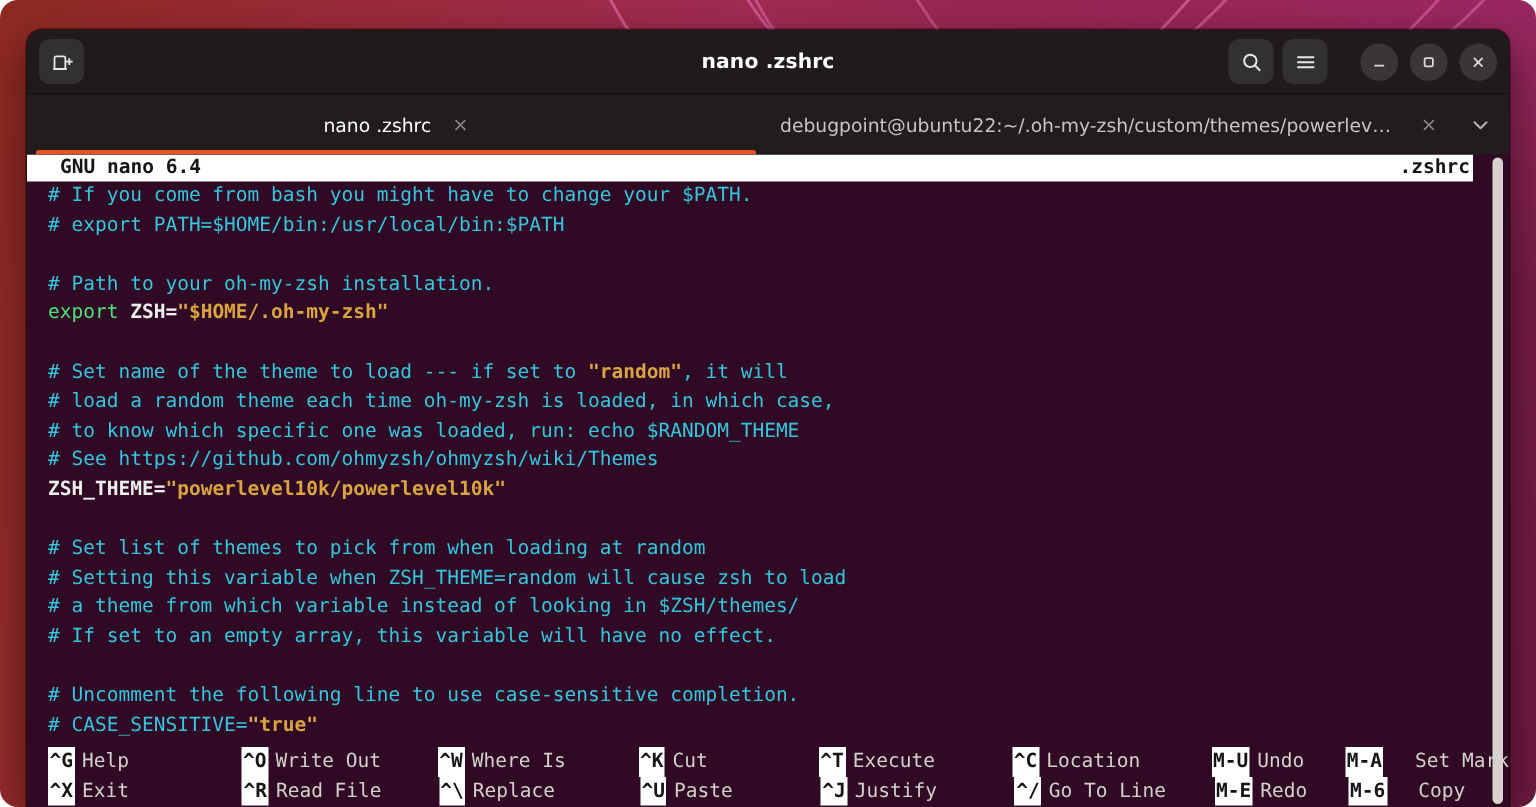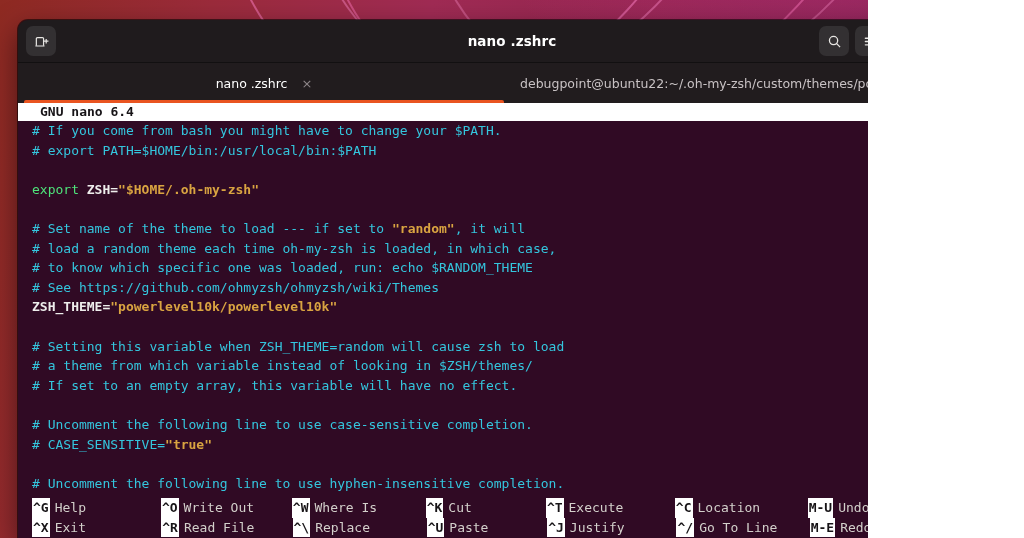--- a/index.html
+++ b/index.html
@@ -6,25 +6,26 @@
   html, body {
     margin: 0; padding: 0;
     width: 1024px; height: 538px;
     overflow: hidden;
     font-family: "DejaVu Sans", sans-serif;
   }
 
   
   #desktop {
     position: relative;
-    width: 868px; height: 538px;
+    width: 1024px; height: 538px;
     background:
       radial-gradient(ellipse 700px 500px at 105% -20%, rgba(214, 60, 150, 0.55) 0%, rgba(214,60,150,0) 60%),
       linear-gradient(100deg, #8e2a22 0%, #9b2b3b 22%, #a02b54 45%, #93254f 68%, #7e1f47 88%, #6d1a3e 100%);
     overflow: hidden;
+    border-radius: 12px;
   }
   .wall-swoosh {
     position: absolute;
     border: 2px solid rgba(255, 120, 190, 0.55);
     border-radius: 50%;
     background: transparent;
     pointer-events: none;
   }
   .sw1 { width: 520px; height: 760px; right: 120px; top: -640px; transform: rotate(18deg); border-color: rgba(255,130,200,0.5); }
   .sw2 { width: 470px; height: 700px; right: 90px;  top: -610px; transform: rotate(16deg); border-color: rgba(255,140,205,0.42); }
@@ -276,28 +277,30 @@
 
         <div class="nano-titlebar">
           <span class="nt-center">.zshrc</span>
           <span class="nt-left">GNU nano 6.4</span>
         </div>
 
         <div id="nano-body">
             <div class="line"><span class="c-comment"># If you come from bash you might have to change your $PATH.</span></div>
             <div class="line"><span class="c-comment"># export PATH=$HOME/bin:/usr/local/bin:$PATH</span></div>
             <div class="blank"></div>
+            <div class="line"><span class="c-comment"># Path to your oh-my-zsh installation.</span></div>
             <div class="line"><span class="c-green">export </span><span class="c-white">ZSH=</span><span class="c-string">"$HOME/.oh-my-zsh"</span></div>
             <div class="blank"></div>
             <div class="line"><span class="c-comment"># Set name of the theme to load --- if set to </span><span class="c-string">"random"</span><span class="c-comment">, it will</span></div>
             <div class="line"><span class="c-comment"># load a random theme each time oh-my-zsh is loaded, in which case,</span></div>
             <div class="line"><span class="c-comment"># to know which specific one was loaded, run: echo $RANDOM_THEME</span></div>
             <div class="line"><span class="c-comment"># See https://github.com/ohmyzsh/ohmyzsh/wiki/Themes</span></div>
             <div class="line"><span class="c-white">ZSH_THEME=</span><span class="c-string">"powerlevel10k/powerlevel10k"</span></div>
             <div class="blank"></div>
+            <div class="line"><span class="c-comment"># Set list of themes to pick from when loading at random</span></div>
             <div class="line"><span class="c-comment"># Setting this variable when ZSH_THEME=random will cause zsh to load</span></div>
             <div class="line"><span class="c-comment"># a theme from which variable instead of looking in $ZSH/themes/</span></div>
             <div class="line"><span class="c-comment"># If set to an empty array, this variable will have no effect.</span></div>
             <div class="blank"></div>
             <div class="line"><span class="c-comment"># Uncomment the following line to use case-sensitive completion.</span></div>
             <div class="line"><span class="c-comment"># CASE_SENSITIVE=</span><span class="c-string">"true"</span></div>
             <div class="blank"></div>
             <div class="line"><span class="c-comment"># Uncomment the following line to use hyphen-insensitive completion.</span></div>
           </div>
       </div>

